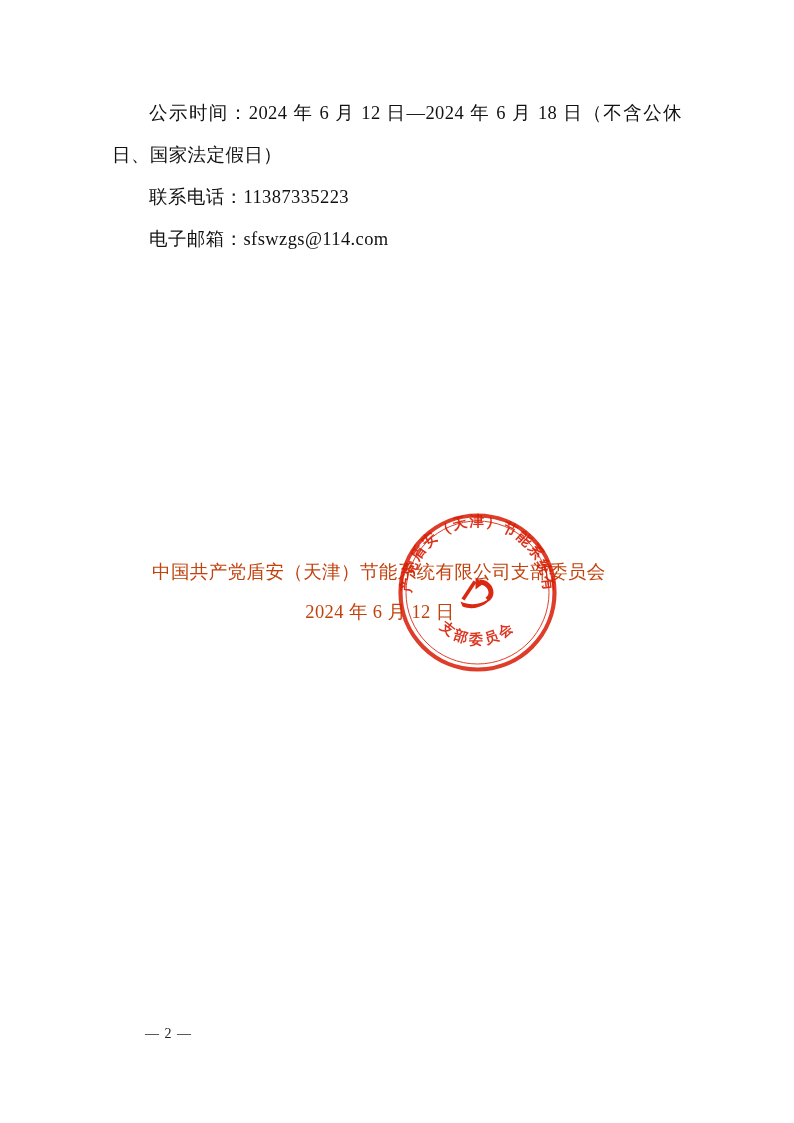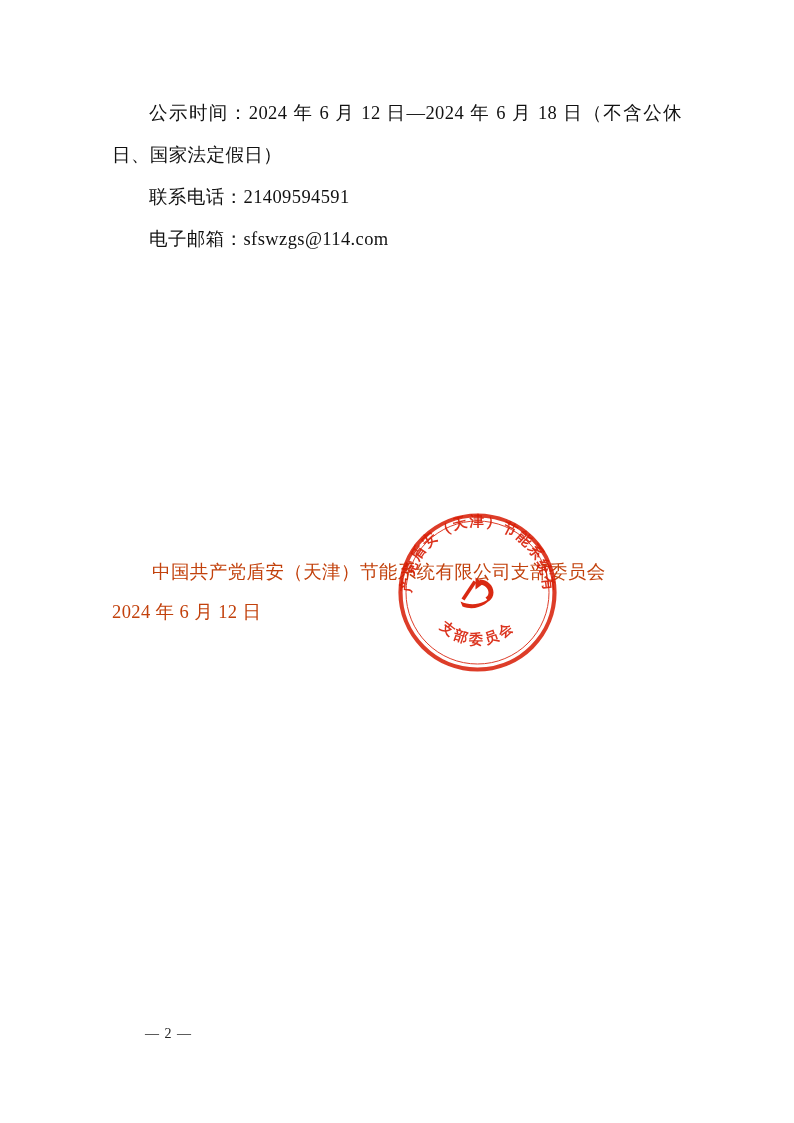--- a/index.html
+++ b/index.html
@@ -45,21 +45,21 @@
     font-size: 18.5px;
     line-height: 40px;
     letter-spacing: 0.4px;
     color: #c2410c;
   }
   .sig-line-1 {
     text-align: left;
     padding-left: 40px;
   }
   .sig-line-2 {
-    text-align: left;
+    text-align: center;
     padding-right: 34px;
   }
   .stamp {
     position: absolute;
     left: 385px;
     top: 500px;
     width: 185px;
     height: 185px;
     pointer-events: none;
   }
@@ -81,21 +81,21 @@
     margin-left: -457px;
   }
 </style>
 </head>
 <body>
 
 <div class="page">
 
   <div class="body-text">
     <p class="para">公示时间：2024 年 6 月 12 日—2024 年 6 月 18 日（不含公休日、国家法定假日）</p>
-    <p class="para">联系电话：21409594591</p>
+    <p class="para">联系电话：11387335223</p>
     <p class="para">电子邮箱：sfswzgs@114.com</p>
   </div>
 
   <div class="signature">
     <div class="sig-line-1">中国共产党盾安（天津）节能系统有限公司支部委员会</div>
     <div class="sig-line-2">2024 年 6 月 12 日</div>
   </div>
 
   <div class="stamp">
     <svg width="185" height="185" viewBox="0 0 185 185" aria-hidden="true">

